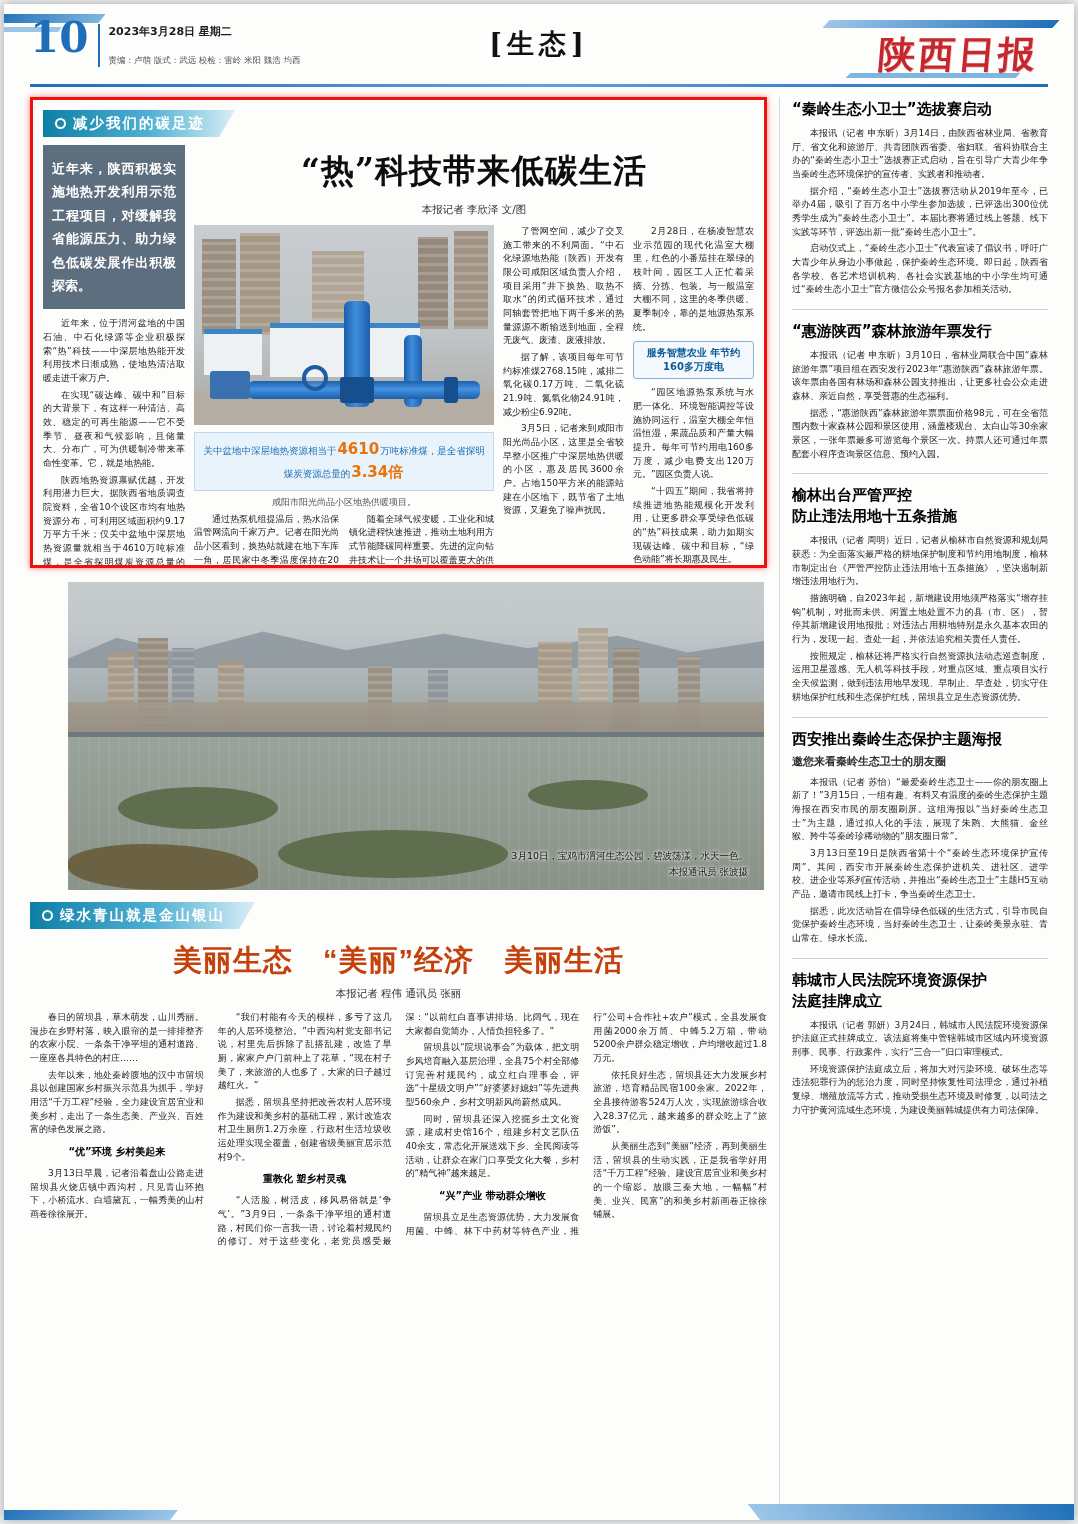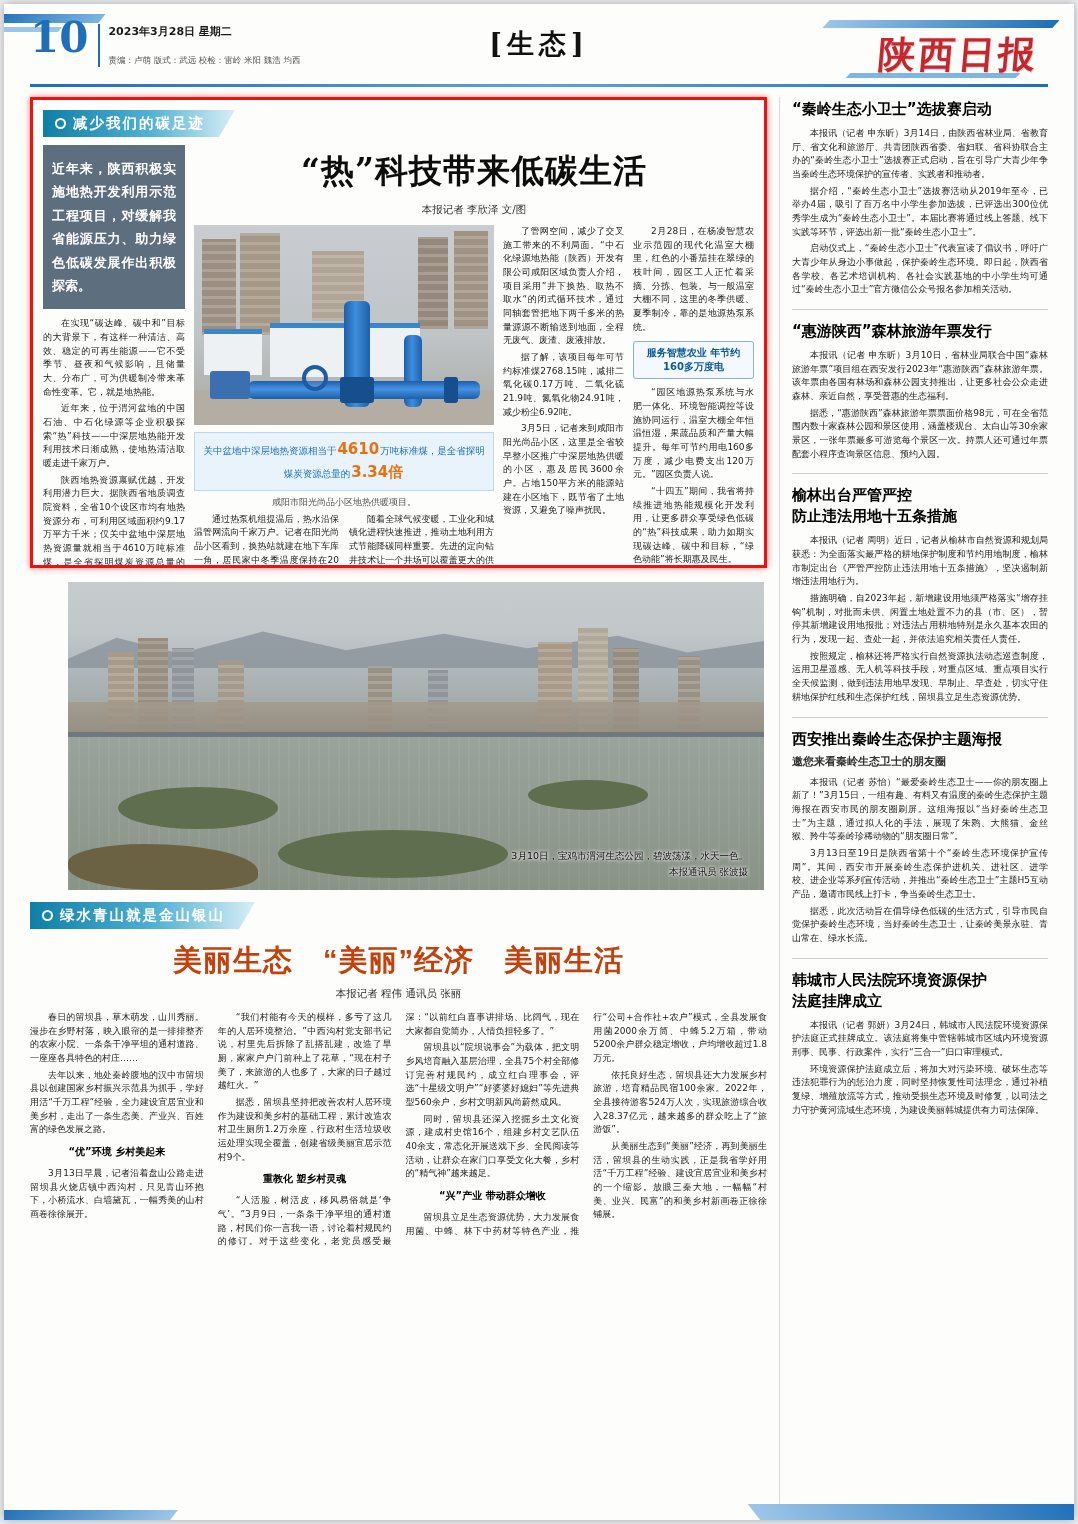--- a/index.html
+++ b/index.html
@@ -122,22 +122,22 @@
 
       <div class="feature">
         <div class="kicker">
           <span class="dot"></span>
           <span>减少我们的碳足迹</span>
         </div>
         <div class="feat-grid">
           <div class="feat-colA">
             <div class="intro-box">近年来，陕西积极实施地热开发利用示范工程项目，对缓解我省能源压力、助力绿色低碳发展作出积极探索。</div>
             <div>
+                <p class="para">近年来，位于渭河盆地的中国石油、中石化绿源等企业积极探索“热”科技——中深层地热能开发利用技术日渐成熟，使地热清洁取暖走进千家万户。</p>
                 <p class="para">在实现“碳达峰、碳中和”目标的大背景下，有这样一种清洁、高效、稳定的可再生能源——它不受季节、昼夜和气候影响，且储量大、分布广，可为供暖制冷带来革命性变革。它，就是地热能。</p>
-                <p class="para">近年来，位于渭河盆地的中国石油、中石化绿源等企业积极探索“热”科技——中深层地热能开发利用技术日渐成熟，使地热清洁取暖走进千家万户。</p>
                 <p class="para">陕西地热资源禀赋优越，开发利用潜力巨大。据陕西省地质调查院资料，全省10个设区市均有地热资源分布，可利用区域面积约9.17万平方千米；仅关中盆地中深层地热资源量就相当于4610万吨标准煤，是全省探明煤炭资源总量的3.34倍。近日，记者实地探访了我省多个地热开发利用示范项目，感受“热”科技带来的低碳生活。</p>
                 <h4 class="subhead">从污水中取热 年供热量达8300余吨</h4>
                 <p class="para">位于西安市灞桥区的第一污水处理厂，每天要处理近13万吨工业废水和生活污水。经过处理的再生水通过管道汇入污水源热泵站，这里正是利用污水中低温热能为周边居民供热的“能量中转站”。</p>
               </div>
           </div>
           <div>
             <div class="feat-headline">“热”科技带来低碳生活</div>
             <div class="feat-byline">本报记者 李欣泽 文/图</div>
             <div class="feat-right-grid">
               <div class="pcol">

